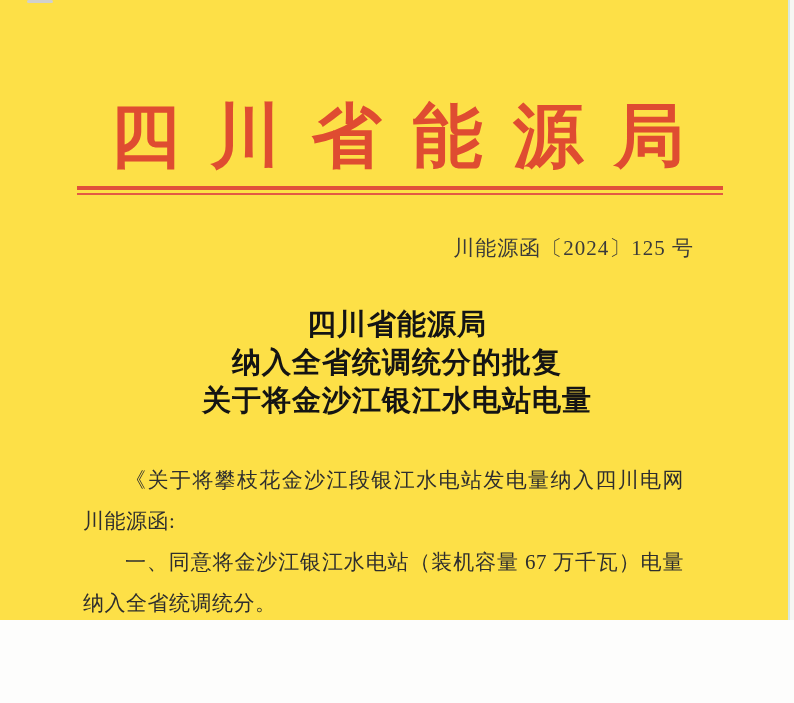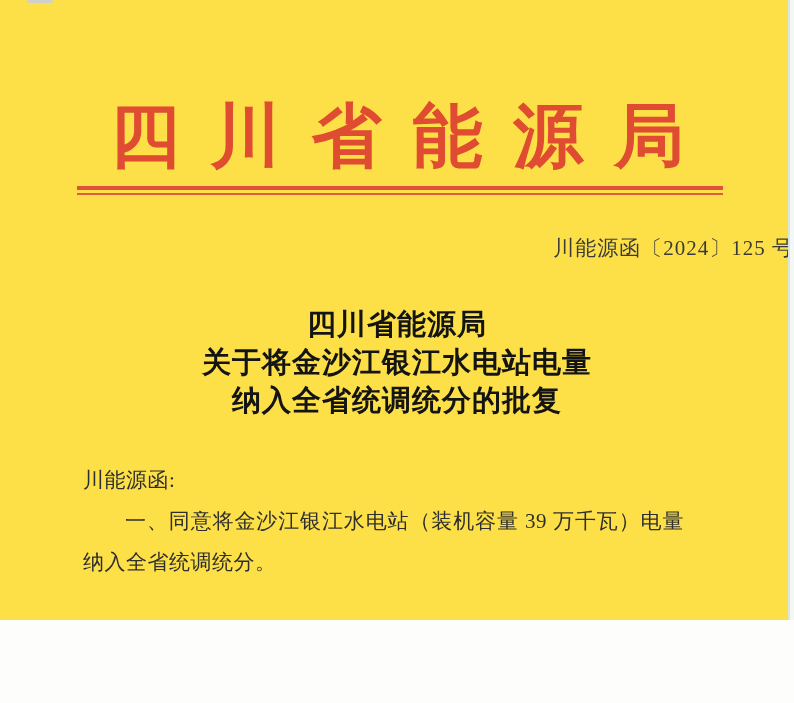--- a/index.html
+++ b/index.html
@@ -44,20 +44,21 @@
     letter-spacing: 0.44em;
     text-indent: 0.44em;
     white-space: nowrap;
   }
   .rule { margin-left: 77px; width: 646px; background: #e0503a; }
   .rule-thick { margin-top: 12px; height: 4px; }
   .rule-thin  { margin-top: 3px;  height: 2px; background: #e25a44; }
   
   .doc-number {
     margin-top: 42px;
+    margin-right: 100px;
     text-align: right;
     font-size: 21px;
     line-height: 22px;
     color: #3a3a3a;
     letter-spacing: 1px;
   }
   
   .doc-title {
     margin-top: 46px;
     text-align: center;
@@ -95,23 +96,24 @@
 
   <div class="letterhead">四川省能源局</div>
 
   <div class="rule rule-thick"></div>
   <div class="rule rule-thin"></div>
 
   <div class="doc-number">川能源函〔2024〕125 号</div>
 
   <div class="doc-title">
     <div>四川省能源局</div>
+    <div>纳入全省统调统分的批复</div>
     <div>关于将金沙江银江水电站电量</div>
-    <div>纳入全省统调统分的批复</div>
   </div>
 
   <div class="doc-body">
+    <p class="indent stretch">《关于将攀枝花金沙江段银江水电站发电量纳入四川电网</p>
     <p>川能源函:</p>
-    <p class="indent stretch">一、同意将金沙江银江水电站（装机容量 39 万千瓦）电量</p>
+    <p class="indent stretch">一、同意将金沙江银江水电站（装机容量 67 万千瓦）电量</p>
     <p>纳入全省统调统分。</p>
   </div>
 
 </div>
 
 </body></html>

